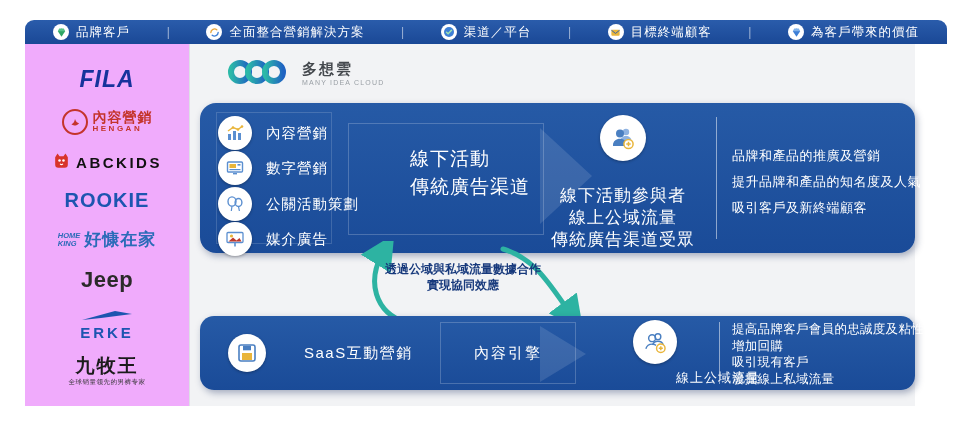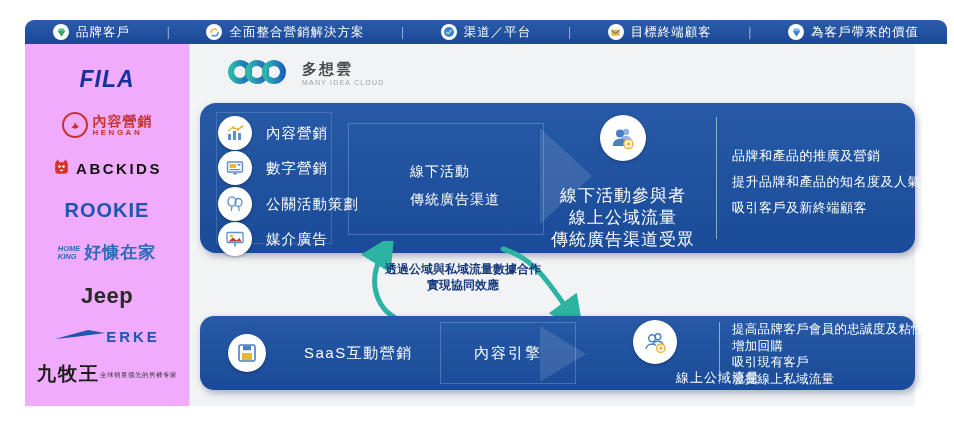--- a/index.html
+++ b/index.html
@@ -28,23 +28,23 @@
   .hengan-text { display:flex; flex-direction:column; line-height:1; }
   .hengan-zh { color:#c4342b; font-weight:800; font-size:14px; letter-spacing:1px; }
   .hengan-en { color:#c4342b; font-weight:700; font-size:8px; letter-spacing:2.5px; margin-top:1px; }
   .logo-abckids { font-size:15px; font-weight:900; color:#111; letter-spacing:2.5px; }
   .logo-rookie { font-size:20px; font-weight:900; color:#1d55b0; letter-spacing:1px;text-align:center; }
   .homeking { display:flex; align-items:center; gap:4px; }
   .hk-en { display:flex; flex-direction:column; line-height:1; font-size:7.5px; font-weight:900; color:#2b6bb8;font-style:italic; }
   .hk-en span:last-child { color:#2b6bb8; }
   .hk-zh { font-size:17px; font-weight:700; color:#2b6bb8; letter-spacing:1px; }
   .logo-jeep { font-size:22px; font-weight:900; color:#2b2a29; letter-spacing:.5px; }
-  .erke { display:flex; flex-direction:row; align-items:center; line-height:1; }
+  .erke { display:flex; flex-direction:column; align-items:center; line-height:1; }
   .erke-word { font-size:15px; font-weight:900; color:#1d55b0; letter-spacing:3px; }
-  .jomolo { display:flex; flex-direction:row; align-items:center; line-height:1.2; }
+  .jomolo { display:flex; flex-direction:column; align-items:center; line-height:1.2; }
   .jomolo-zh { font-size:19px; font-weight:800; color:#1b1b1b; letter-spacing:2px; }
   .jomolo-cap { font-size:6.5px; color:#333; letter-spacing:.5px; }
 
   
   .cloud-logo { position:absolute; left:228px; top:56px; display:flex; align-items:center; gap:16px; }
   .cloud-text { display:flex; flex-direction:column; line-height:1.1; }
   .cloud-zh { font-size:15px; font-weight:800; color:#45494e; letter-spacing:2px; }
   .cloud-en { font-size:7px; color:#9aa0a6; letter-spacing:1.2px; margin-top:2px; }
 
   
@@ -55,21 +55,21 @@
 
   .circle-icon { background:#fff; border-radius:50%; display:flex; align-items:center; justify-content:center;
     box-shadow:0 1px 3px rgba(0,0,0,.3); }
 
   .svc-row { position:absolute; left:18px; display:flex; align-items:center; gap:14px; height:34px; }
   .svc-label { color:#fff; font-size:14.5px; letter-spacing:1px; white-space:nowrap; }
 
   .faint-box { position:absolute; border:1px solid rgba(255,255,255,.28); }
   .vdiv { position:absolute; width:1px; background:rgba(255,255,255,.5); }
 
-  .channels { position:absolute; left:210px; top:42px; color:#fff; font-size:14px; line-height:28px; letter-spacing:1px;margin-top:12px; }
+  .channels { position:absolute; left:210px; top:42px; color:#fff; font-size:19px; line-height:28px; letter-spacing:1px; }
   .chevron { position:absolute; background:rgba(255,255,255,.12);
     clip-path:polygon(0 0, 100% 50%, 0 100%); }
 
   .aud-group { position:absolute; left:330px; top:0; width:186px; height:150px; }
   .aud-lines { position:absolute; top:82px; width:100%; text-align:center; color:#fff; font-size:17px; line-height:22px; letter-spacing:1px; }
 
   .values-top { position:absolute; left:532px; top:40px; width:176px; color:#fff; font-size:13px; line-height:26px; letter-spacing:.5px; white-space:nowrap; }
   .values-bottom { position:absolute; left:532px; top:5px; width:180px; color:#fff; font-size:12.5px; line-height:16.5px; letter-spacing:.3px; white-space:nowrap; }
 
   

